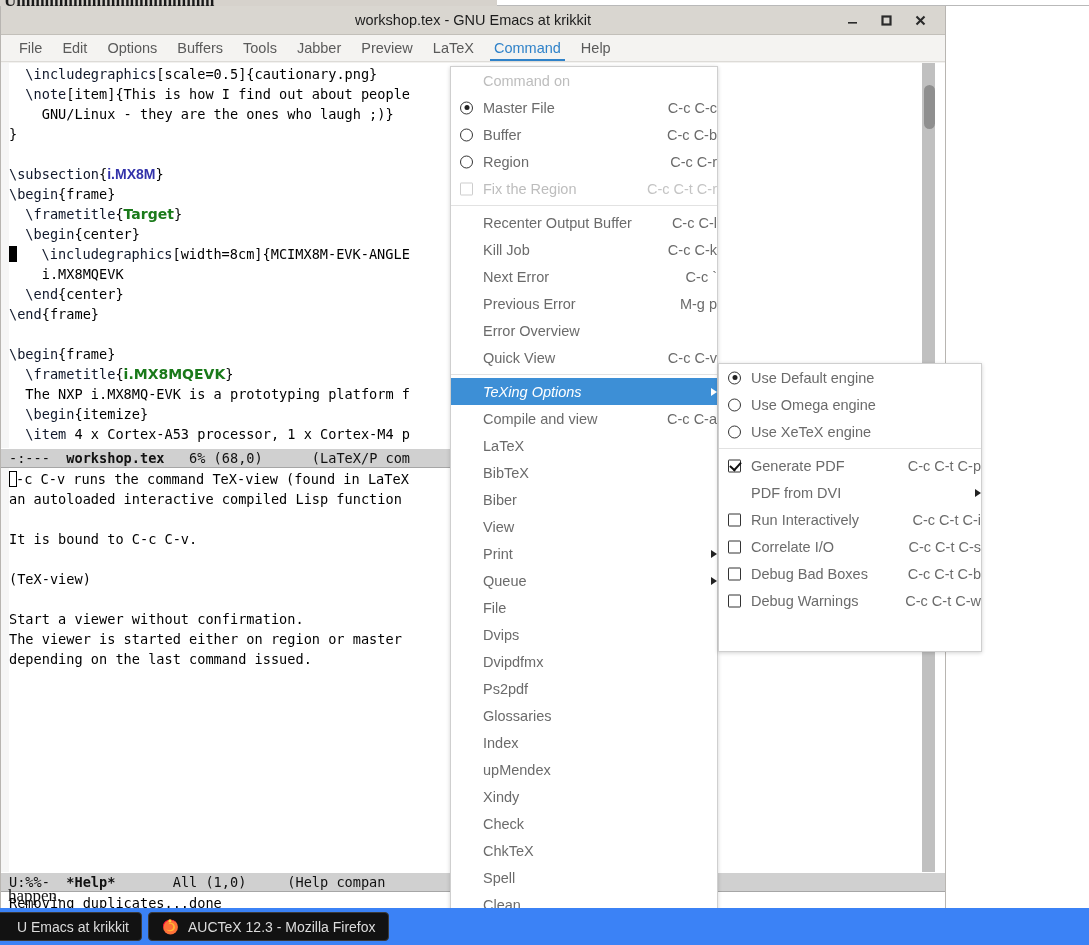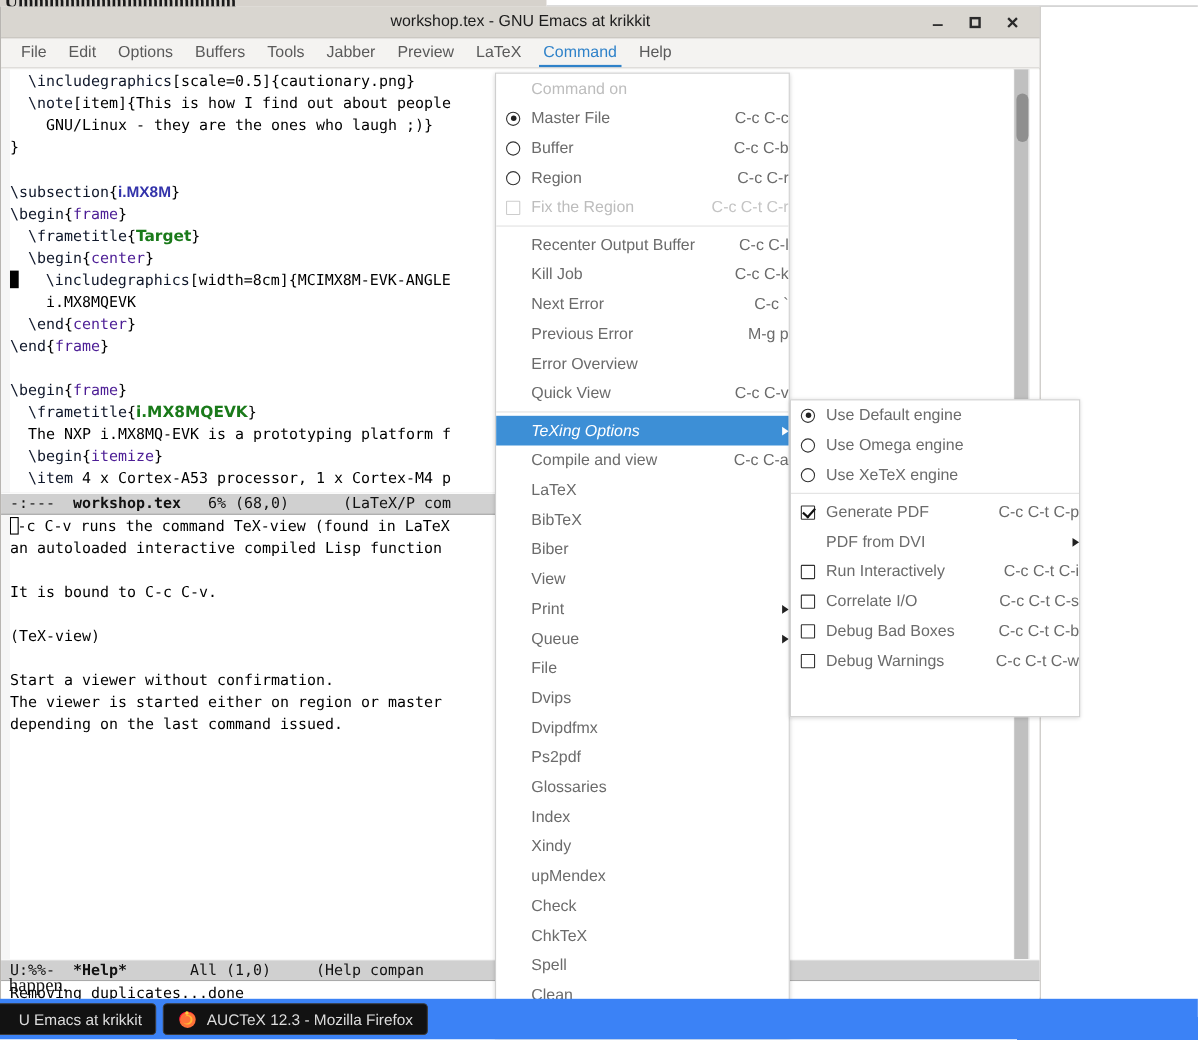--- a/index.html
+++ b/index.html
@@ -134,21 +134,21 @@
     display: inline-block; width: 8px; height: 16px; background: #000;
     vertical-align: -3px;
   }
   .cursor-hollow {
     display: inline-block; width: 8px; height: 16px; border: 1px solid #000;
     vertical-align: -3px; position: relative; margin-right: -1px;
   }
 
   
   .tex-kw   { color: #0f172a; }
-  .tex-arg  { color: #4c1d95; }
+  .tex-arg  { color: #000000; }
   .tex-hdr-purple { color: #3333aa; font-family: Liberation Sans, sans-serif; font-weight: bold; font-size: 14px; margin-top: 44px; }
   .tex-hdr-green  { color: #1a7a1a; font-family: "DejaVu Sans", sans-serif; font-weight: bold; font-size: 14px; }
   .tex-hdr-green2 { color: #1a7a1a; font-family: "DejaVu Sans", sans-serif; font-weight: bold; font-size: 14px; }
 
   
   .dropdown {
     position: absolute; left: 450px; top: 66px; width: 268px; height: 879px;
     background: #ffffff; border: 1px solid #cfcfcf;
     box-shadow: 0 1px 4px rgba(0,0,0,0.18);
     overflow: hidden; z-index: 40;
@@ -417,24 +417,24 @@
     <div class="mrow">
       <span class="label">Ps2pdf</span>
     </div>
     <div class="mrow">
       <span class="label">Glossaries</span>
     </div>
     <div class="mrow">
       <span class="label">Index</span>
     </div>
     <div class="mrow">
+      <span class="label">upMendex</span>
+    </div>
+    <div class="mrow">
       <span class="label">Xindy</span>
-    </div>
-    <div class="mrow">
-      <span class="label">upMendex</span>
     </div>
     <div class="mrow">
       <span class="label">Check</span>
     </div>
     <div class="mrow">
       <span class="label">ChkTeX</span>
     </div>
     <div class="mrow">
       <span class="label">Spell</span>
     </div>

